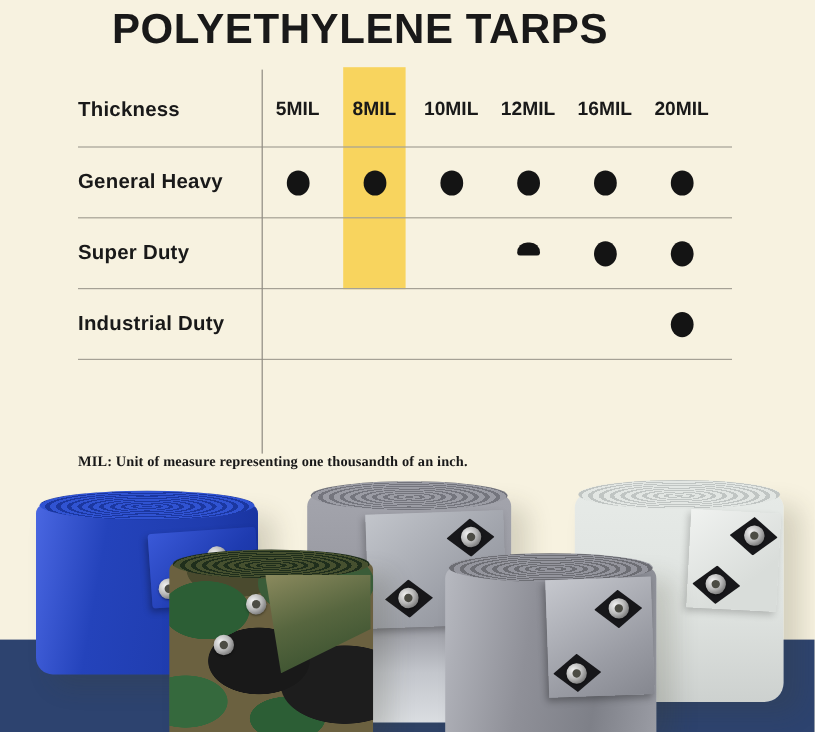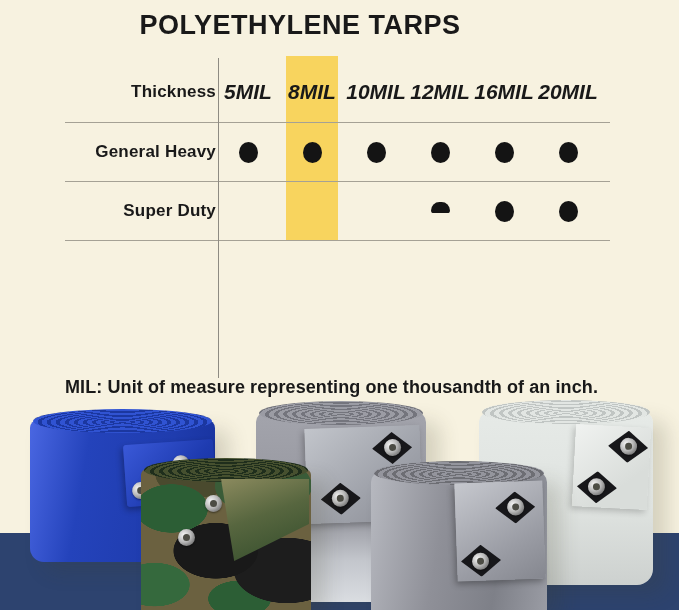--- a/index.html
+++ b/index.html
@@ -3,43 +3,43 @@
 <meta charset="utf-8">
 <style>
   html,body { margin:0; padding:0; }
   body { background:#f7f2e0; font-family:"Liberation Sans", sans-serif; }
   .page { position:relative; width:679px; height:610px; overflow:hidden;
           background:var(--background,#f7f2e0); }
 
   
   .title { position:absolute; left:0; top:0; width:600px; margin:0; height:50px;
            display:flex; align-items:center; justify-content:center;
-           font-size:27px; font-weight:800; letter-spacing:.5px;
+           font-size:35px; font-weight:800; letter-spacing:.5px;
            color:var(--text,#191919); }
 
   
-  .table { position:absolute; left:65px; top:56px; width:545px; height:320px;text-align:right; }
+  .table { position:absolute; left:65px; top:56px; width:545px; height:320px; }
   .yellow-band { position:absolute; left:221px; top:0; width:52px; height:185px;
                  background:var(--highlight,#f8d45e); z-index:0; }
   .vline { position:absolute; left:153px; top:2px; width:1px; height:320px;
            background:#8e8b82; z-index:2; }
   #table-rows { position:relative; z-index:1; }
   .trow { display:flex; align-items:center; height:59px; box-sizing:border-box;
           border-bottom:1px solid var(--line,#a5a195); }
   .trow.thead { height:67px; padding-top:6px; }
   .tlabel { width:151px; font-size:17px; font-weight:700; color:var(--text,#191919);
             letter-spacing:.2px; }
   .tcell { width:64px; display:flex; align-items:center; justify-content:center;
-           font-size:21px; font-weight:700; color:var(--text,#191919);font-style:italic; }
+           font-size:16px; font-weight:700; color:var(--text,#191919); }
   .dot { width:19px; height:21px; border-radius:50%; background:var(--dot,#141414); }
   .dot.half { height:11px; border-radius:10px 10px 3px 3px; transform:translateY(-4px); }
 
   .footnote { position:absolute; left:65px; top:377px; margin:0;
-              font-size:18px; font-weight:700; color:var(--text,#191919);
-              letter-spacing:.1px; }
+              font-size:12px; font-weight:700; color:var(--text,#191919);
+              letter-spacing:.1px;font-family:Liberation Serif, serif; }
 
   
   .scene { position:absolute; left:0; top:0; width:679px; height:610px; }
   .navy-band { position:absolute; left:0; top:533px; width:679px; height:77px;
                background:var(--navy,#2d436f); }
   .tarp { position:absolute; box-shadow:14px 10px 20px rgba(60,60,40,.18); }
   .coil { position:absolute; left:3px; right:3px; top:-11px; height:24px;
           border-radius:50%; }
   .flap { position:absolute; }
   .grommet { position:absolute; width:17px; height:17px; border-radius:50%;
@@ -169,20 +169,31 @@
           <div class="tcell">
             <div class="dot half"></div>
           </div>
           <div class="tcell">
             <div class="dot full"></div>
           </div>
           <div class="tcell">
             <div class="dot full"></div>
           </div>
         </div>
+        <div class="trow">
+          <div class="tlabel">Industrial Duty</div>
+          <div class="tcell"></div>
+          <div class="tcell"></div>
+          <div class="tcell"></div>
+          <div class="tcell"></div>
+          <div class="tcell"></div>
+          <div class="tcell">
+            <div class="dot full"></div>
+          </div>
+        </div>
       </div>
   </div>
 
   <p class="footnote">MIL: Unit of measure representing one thousandth of an inch.</p>
 
   <div class="scene">
     <div class="navy-band"></div>
 
     <div class="tarp t-blue">
       <div class="coil"></div>

